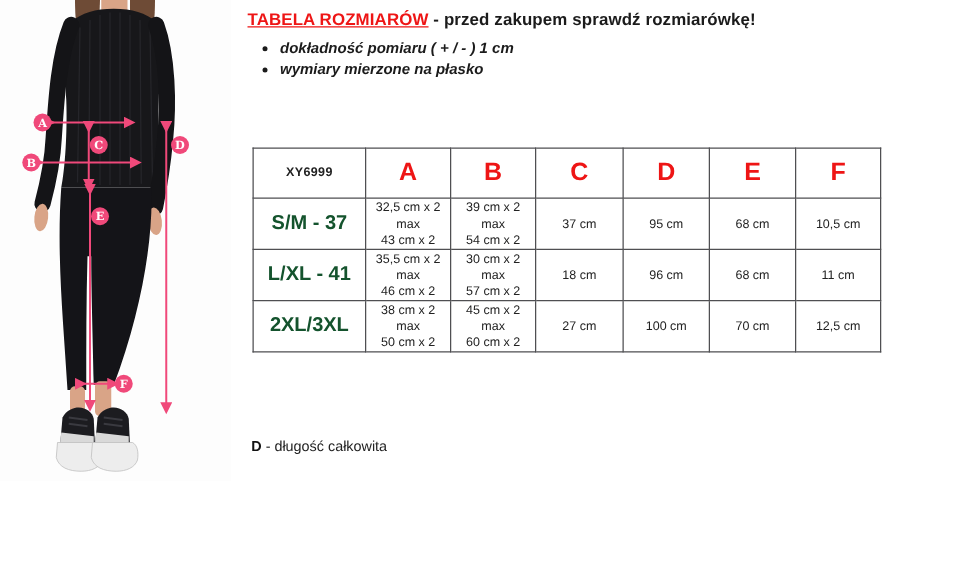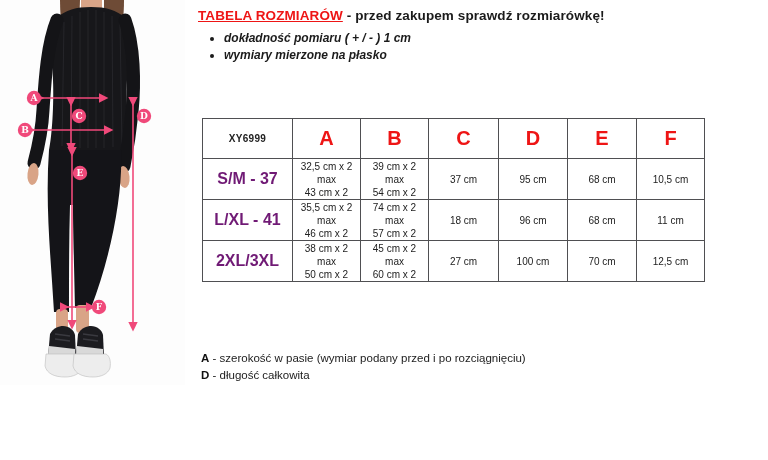--- a/index.html
+++ b/index.html
@@ -26,21 +26,21 @@
     border-collapse: collapse; table-layout: fixed;
   }
   .size-table th, .size-table td {
     border: 1px solid #4f4f52; text-align: center; vertical-align: middle;
     padding: 0 2px;
   }
   .size-table thead tr { height: 40px; }
   .size-table tbody tr { height: 41px; }
   .code-cell { font-size: 10px; font-weight: bold; color: #222; letter-spacing: .3px; }
   .col-header { font-size: 20px; font-weight: bold; color: #ee1515; }
-  .size-cell { font-size: 16px; font-weight: bold; color: #701a75; }
+  .size-cell { font-size: 16px; font-weight: bold; color: #14532d; }
   .measure-cell {
     font-size: 10px; font-weight: normal; color: #222;
     white-space: pre-line; line-height: 1.3;
   }
 
   
   .legend { position: absolute; left: 201px; top: 350px; }
   .legend-row { font-size: 11.5px; color: #222; line-height: 17px; height: 17px; }
   .legend-row b { font-weight: bold; color: #111; }
 
@@ -191,21 +191,21 @@
           <td class="measure-cell">37 cm</td>
           <td class="measure-cell">95 cm</td>
           <td class="measure-cell">68 cm</td>
           <td class="measure-cell">10,5 cm</td>
         </tr>
         <tr>
           <td class="size-cell">L/XL - 41</td>
           <td class="measure-cell">35,5 cm x 2
 max
 46 cm x 2</td>
-          <td class="measure-cell">74 cm x 2
+          <td class="measure-cell">30 cm x 2
 max
 57 cm x 2</td>
           <td class="measure-cell">18 cm</td>
           <td class="measure-cell">96 cm</td>
           <td class="measure-cell">68 cm</td>
           <td class="measure-cell">11 cm</td>
         </tr>
         <tr>
           <td class="size-cell">2XL/3XL</td>
           <td class="measure-cell">38 cm x 2
@@ -216,17 +216,16 @@
 60 cm x 2</td>
           <td class="measure-cell">27 cm</td>
           <td class="measure-cell">100 cm</td>
           <td class="measure-cell">70 cm</td>
           <td class="measure-cell">12,5 cm</td>
         </tr>
       </tbody>
   </table>
 
   <div class="legend">
-      <div class="legend-row"><b>A</b><span> - szerokość w pasie (wymiar podany przed i po rozciągnięciu)</span></div>
       <div class="legend-row"><b>D</b><span> - długość całkowita</span></div>
     </div>
 
 </div>
 
 </body></html>

